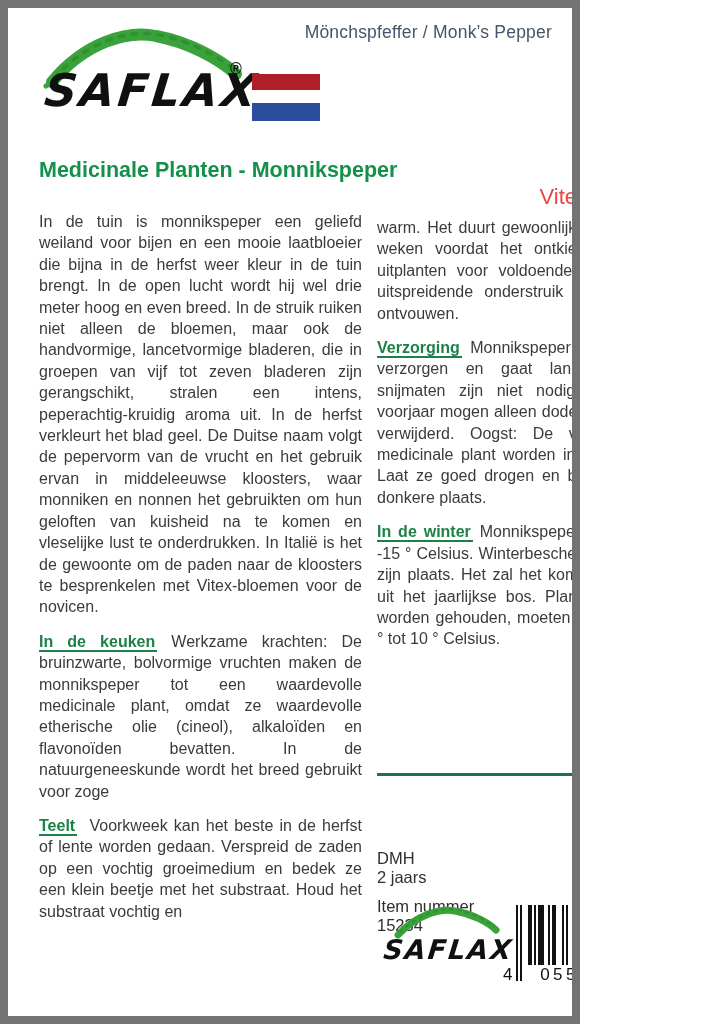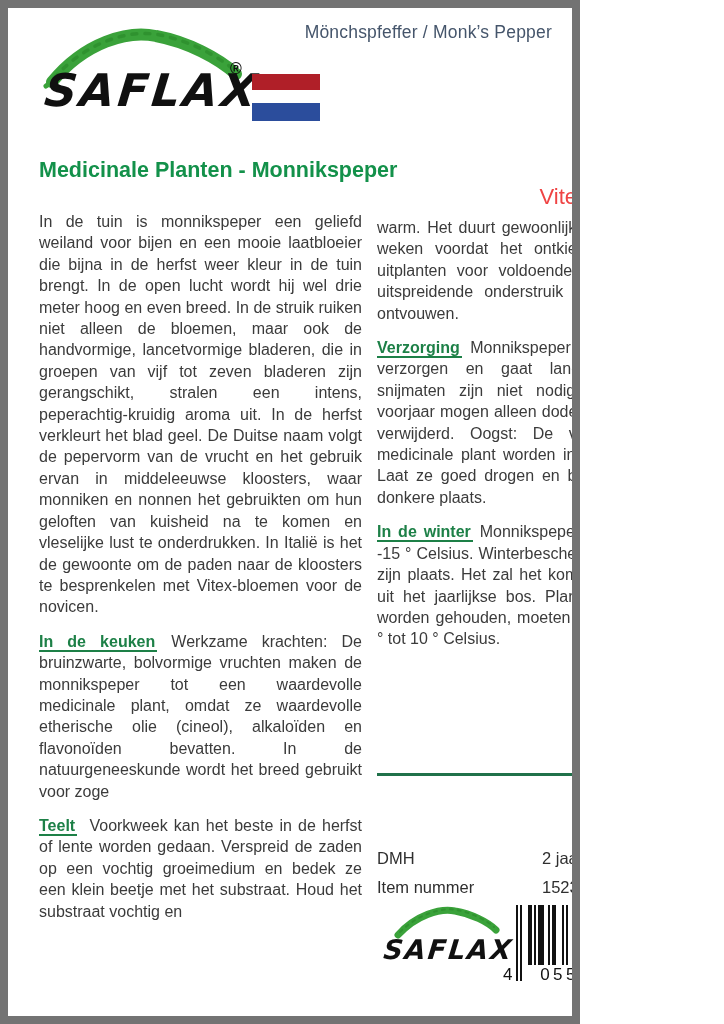--- a/index.html
+++ b/index.html
@@ -44,21 +44,21 @@
     margin:0 0 13px; text-align:justify; font-size:16px; line-height:21.4px; color:#3b3b3b;
   }
   .sechead {
     color:#1d8047; font-weight:bold;
     border-bottom:2px solid #1d8047; padding-right:2px;
   }
 
   .divider { position:absolute; left:369px; top:765px; width:318px; height:3px; background:#20714a; }
 
   .info { position:absolute; left:369px; top:841px; width:318px; font-size:16.5px; color:#2f2f2f; }
-  .info-row { display:flex; margin-bottom:10px; }
+  .info-row { display:flex; margin-bottom:10px;flex-direction:column; }
   .info-label { width:165px; }
 
   
   .footer-logo { position:absolute; left:368px; top:892px; width:140px; height:80px; }
   .footer-logo .brand-text { position:absolute; left:6px; top:34px; font-size:27px; letter-spacing:2px; }
   .footer-arc { position:absolute; left:16px; top:6px; }
 
   
   .barcode { position:absolute; left:508px; top:897px; width:200px; height:90px; }
   .barcode svg rect { fill:#111111; }

